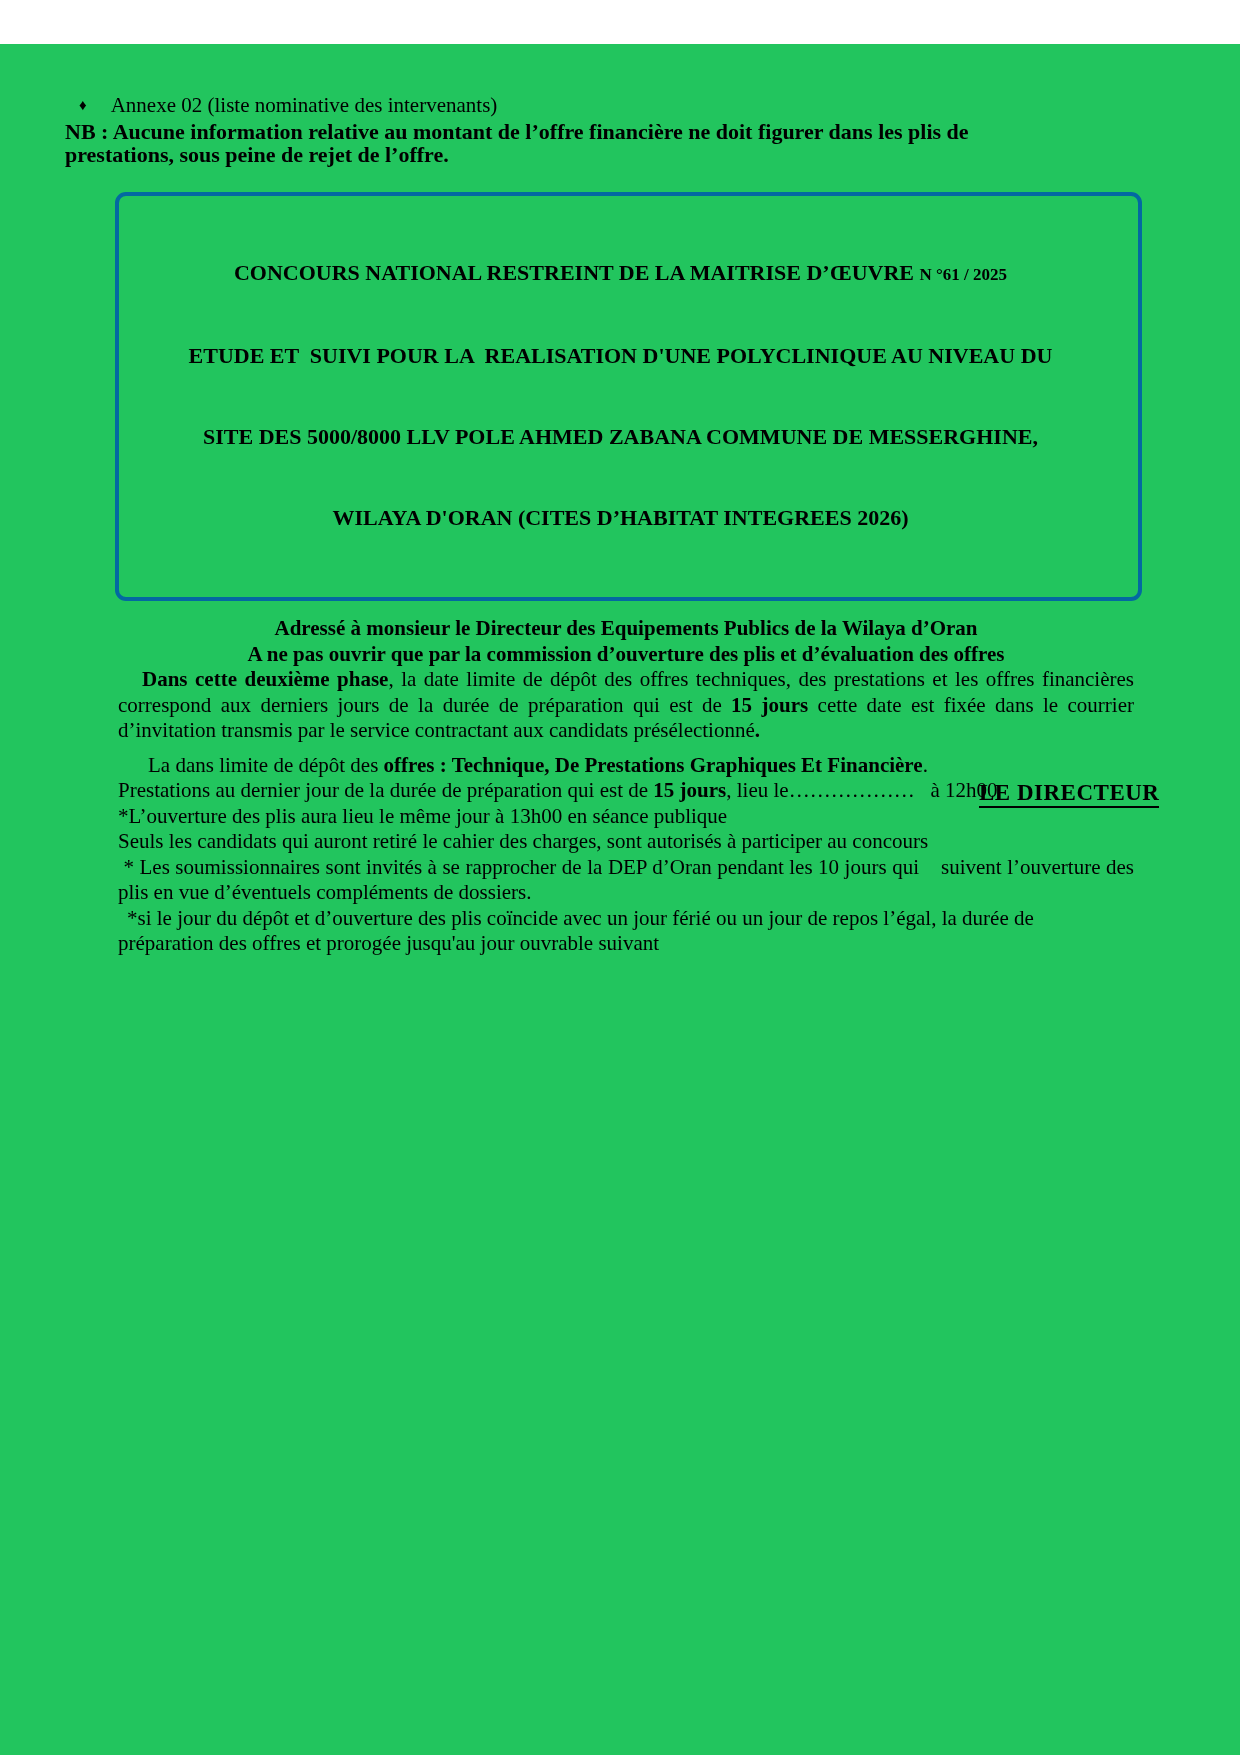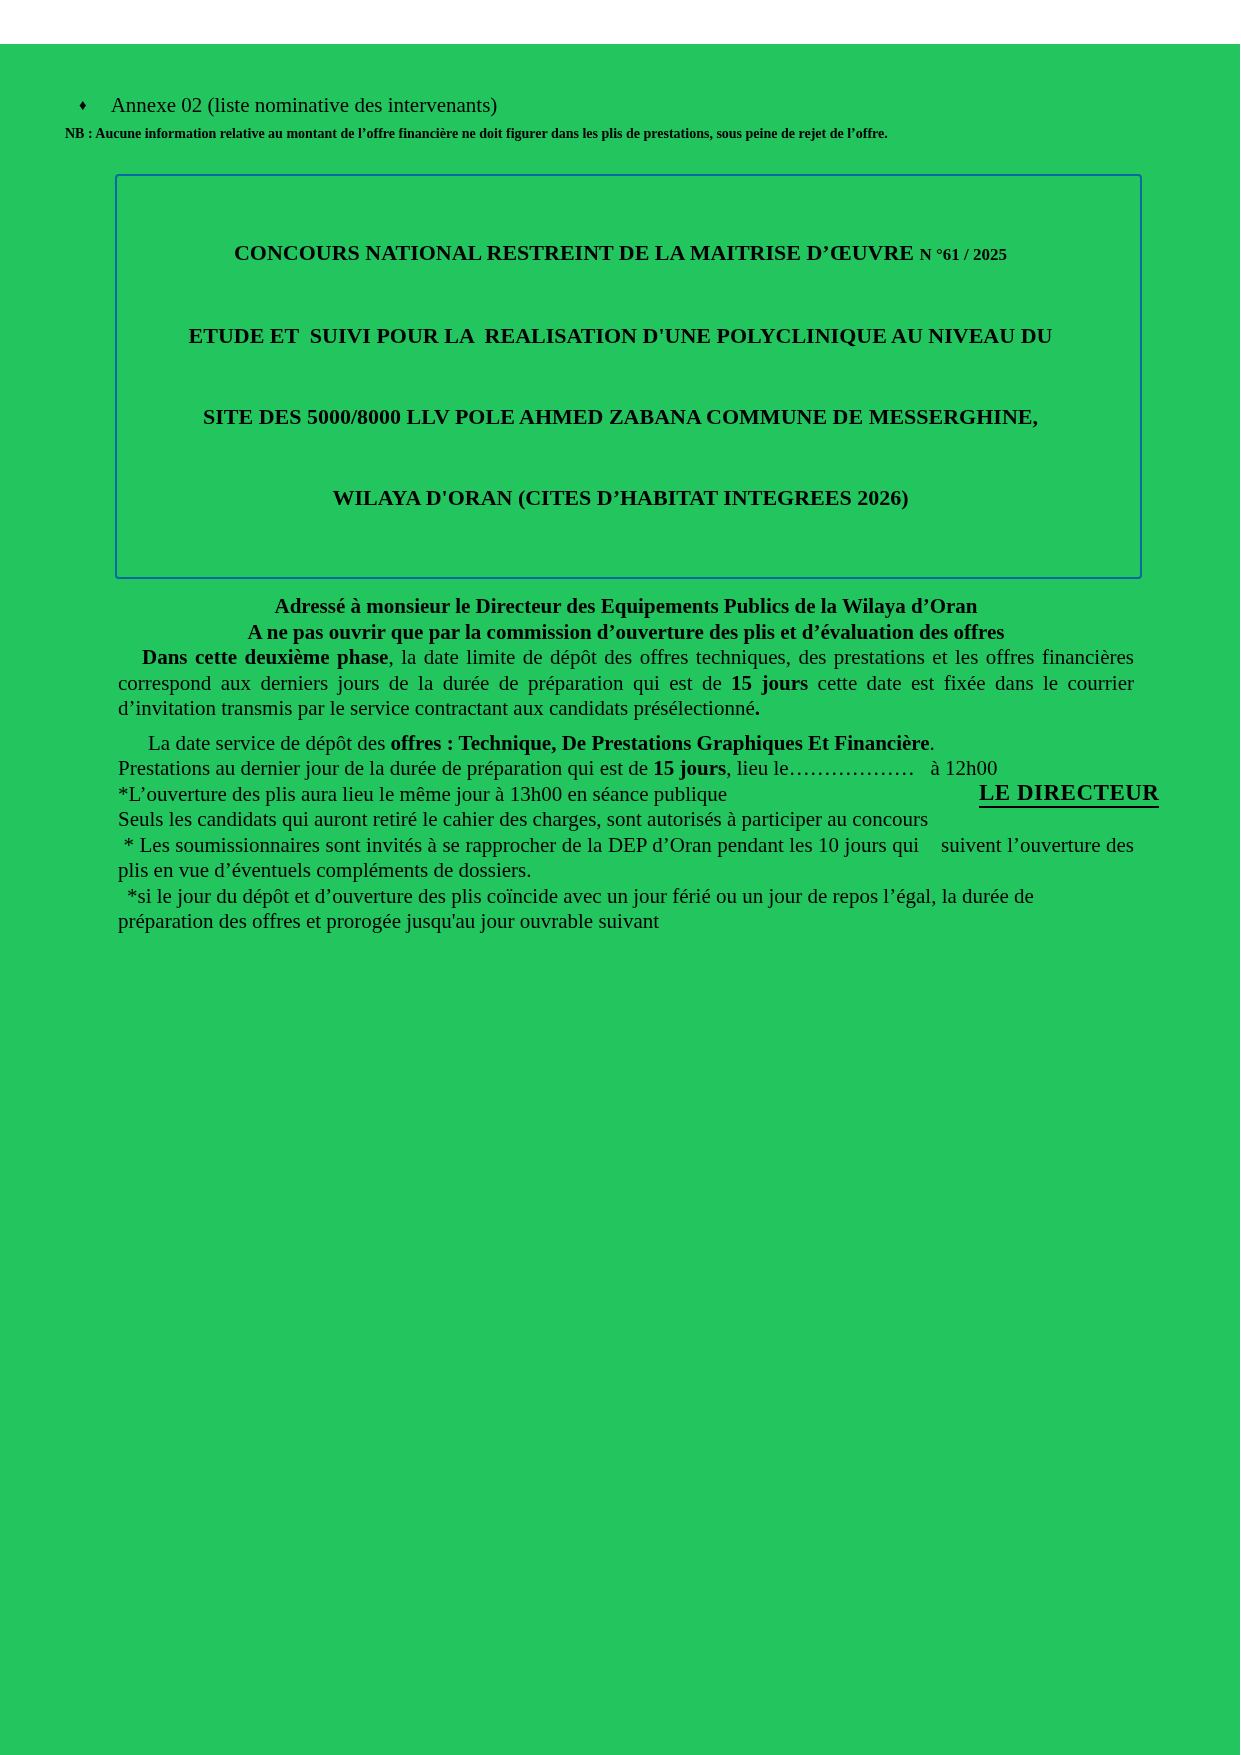--- a/index.html
+++ b/index.html
@@ -24,28 +24,28 @@
   .bullet {
     display: inline-block;
     font-size: 15px;
     vertical-align: 2px;
     margin-right: 24px;
   }
   .nb {
     margin-left: 65px;
     margin-top: 2px;
     font-weight: bold;
-    font-size: 14px;
-    line-height: 28px;
+    font-size: 22px;
+    line-height: 23px;
     width: 948px;
   }
   .title-box {
     margin: 26px 98px 0 115px;
-    border: 2px solid #0369a1;
-    border-radius: 4px;
+    border: 4px solid #0369a1;
+    border-radius: 11px;
     padding: 9px 24px 12px 8px;
     text-align: center;
     font-weight: bold;
     font-size: 22px;
     line-height: 27px;
     white-space: pre-wrap;
   }
   .tb-num { font-size: 17px; }
   .content {
     margin: 15px 106px 0 118px;
@@ -95,21 +95,21 @@
     <div><span>CONCOURS NATIONAL RESTREINT DE LA MAITRISE D’ŒUVRE</span> <span class="tb-num">N °61 / 2025</span></div>
     <div>ETUDE ET  SUIVI POUR LA  REALISATION D'UNE POLYCLINIQUE AU NIVEAU DU</div>
     <div>SITE DES 5000/8000 LLV POLE AHMED ZABANA COMMUNE DE MESSERGHINE,</div>
     <div>WILAYA D'ORAN (CITES D’HABITAT INTEGREES 2026)</div>
   </div>
 
   <div class="content">
     <p class="center-bold">Adressé à monsieur le Directeur des Equipements Publics de la Wilaya d’Oran</p>
     <p class="center-bold">A ne pas ouvrir que par la commission d’ouverture des plis et d’évaluation des offres</p>
     <p class="para justify indent-sm"><b>Dans cette deuxième phase</b><span>, la date limite de dépôt des offres techniques, des prestations et les offres financières correspond aux derniers jours de la durée de préparation qui est de </span><b>15 jours</b><span> cette date est fixée dans le courrier d’invitation transmis par le service contractant aux candidats présélectionné</span><b>.</b></p>
-    <p class="para indent-md gap-top"><span>La date service de dépôt des </span><b>offres : Technique, De Prestations Graphiques Et Financière</b><span>.</span></p>
+    <p class="para indent-md gap-top"><span>La dans limite de dépôt des </span><b>offres : Technique, De Prestations Graphiques Et Financière</b><span>.</span></p>
     <p class="para"><span>Prestations au dernier jour de la durée de préparation qui est de </span><b>15 jours</b><span>, lieu le………………   à 12h00</span></p>
     <p class="para"><span>*L’ouverture des plis aura lieu le même jour à 13h00 en séance publique</span></p>
     <p class="para"><span>Seuls les candidats qui auront retiré le cahier des charges, sont autorisés à participer au concours</span></p>
     <p class="para justify"><span> * Les soumissionnaires sont invités à se rapprocher de la DEP d’Oran pendant les 10 jours qui    suivent l’ouverture des plis en vue d’éventuels compléments de dossiers.</span></p>
     <p class="para indent-xs"><span>*si le jour du dépôt et d’ouverture des plis coïncide avec un jour férié ou un jour de repos l’égal, la durée de préparation des offres et prorogée jusqu'au jour ouvrable suivant</span></p>
   </div>
 
   <div class="director">LE DIRECTEUR</div>
 
   <div class="footer">ALMASDAR- ANEP 2631001195- 28/01/2026</div>

